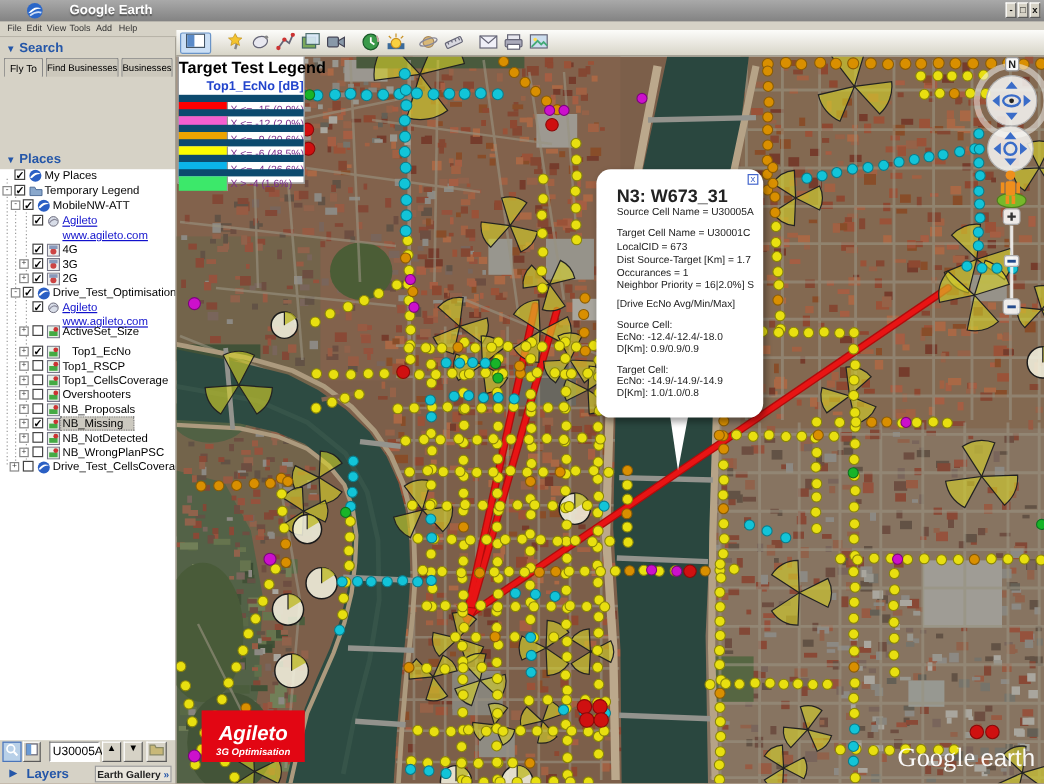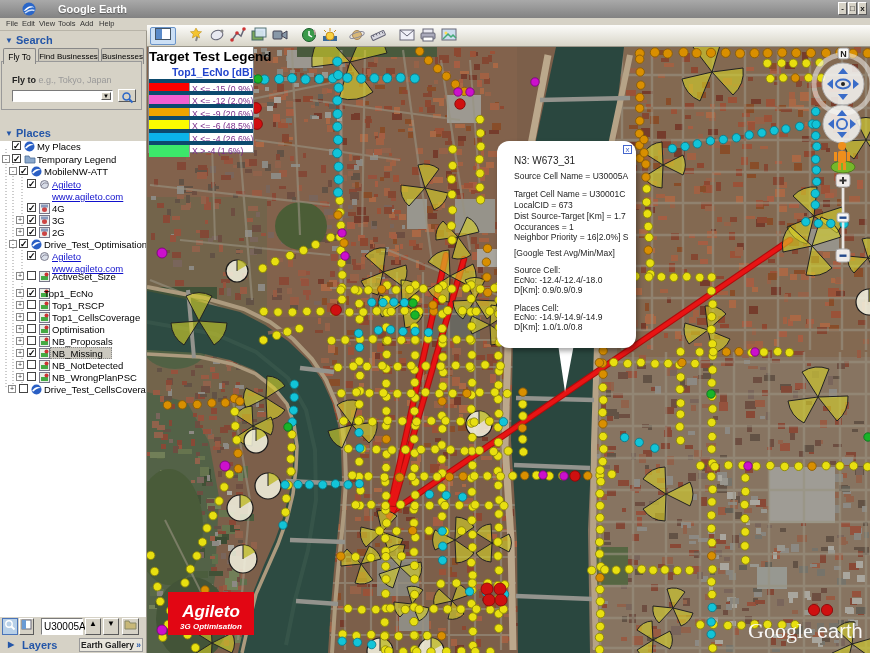--- a/index.html
+++ b/index.html
@@ -22,27 +22,27 @@
 .lbl{position:absolute;top:0}
 a.lk{color:#1111cc;text-decoration:underline}
 #btnrow{position:absolute;left:0;top:586px;width:146px;height:21px;background:#d6d2c6}
 .sbtn{position:absolute;top:1px;height:17px;background:#d6d2c6;border:1px solid;border-color:#fff #5a5a5a #5a5a5a #fff;text-align:center;font-size:9px}
 #layersrow{position:absolute;left:0;top:607px;width:146px;height:15px;background:#d6d2c6;font-size:11px;font-weight:bold;color:#2456a8}
 #egbtn{position:absolute;left:79px;top:0px;width:64px;height:14px;background:#e8e5dc;border:1px solid #999;font-size:8.5px;font-weight:bold;text-align:center;color:#222;white-space:nowrap;overflow:hidden;line-height:12px}
 #toolbar{position:absolute;left:147px;top:25px;width:723px;height:22px;background:linear-gradient(#fcfcfa,#d8d5c8);border-bottom:1px solid #9a968a}
 .tbtn{position:absolute;top:2px;width:20px;height:18px;font-size:12px;text-align:center;line-height:17px}
 #map{position:absolute;left:147px;top:47px;width:723px;height:606px;overflow:hidden}
 #legend{position:absolute;left:1px;top:-1px;width:106px;height:107px;background:#fff;border:1px solid #888;font-size:9.5px}
-.lgrow{position:absolute;left:0;width:104px;height:12.4px;border-top:4px solid #0c4a6e}
+.lgrow{position:absolute;left:0;width:104px;height:12.4px;border-top:6px solid #0c4a6e}
 .lgsw{position:absolute;left:0;top:0;width:41px;height:12px;border-right:1px solid #999}
 .lgtx{position:absolute;left:43px;top:1px;color:#7b2d8b;white-space:nowrap;font-size:8.7px}
 #balloon{position:absolute;left:350px;top:94px;width:139px;height:207px;background:#fff;border-radius:12px;box-shadow:2px 3px 5px rgba(0,0,0,0.35);font-size:8.5px;color:#222}
 #btail{position:absolute;left:411px;top:297px;width:0;height:0;border-left:7px solid transparent;border-right:9px solid transparent;border-top:48px solid #fff}
 #balloon .bx{position:absolute;right:4px;top:4px;width:9px;height:9px;border:1px solid #4466cc;color:#4466cc;font-size:8px;line-height:8px;text-align:center}
-#balloon .tt{position:absolute;left:17px;top:14px;font-weight:normal;font-size:10px}
+#balloon .tt{position:absolute;left:17px;top:14px;font-weight:bold;font-size:15px}
 #balloon p{position:absolute;left:17px;line-height:10.4px;width:120px;white-space:nowrap}
 </style></head><body>
 <div id="titlebar">
     <svg style="position:absolute;left:22px;top:2px" width="14" height="14">
       <circle cx="7" cy="7" r="6.5" fill="#2a66c8"></circle>
       <path d="M1.5,9 Q7,2 12.5,5.5 Q8,4.5 4,8.5 Z" fill="#fff"></path>
       <path d="M3,11 Q8,7 12.5,8.5" stroke="#cfe0f8" stroke-width="1.5" fill="none"></path>
     </svg>
     <span class="t">Google Earth</span>
     <div class="wbtn" style="left:838px">-</div>
@@ -58,30 +58,20 @@
     <span style="left:99px">Help</span>
   </div>
 <div id="sidebar">
     <div class="hdr" style="top:3px">
       <span style="position:absolute;left:5px;top:2px" class="tri">▼</span>
       <span style="position:absolute;left:16px">Search</span>
     </div>
     <div class="tab" style="left:3px;width:33px;z-index:2">Fly To</div>
     <div class="tab" style="left:38px;width:61px;background:#ccc8bc;font-size:8px">Find Businesses</div>
     <div class="tab" style="left:101px;width:43px;background:#ccc8bc;font-size:8px">Businesses</div>
-    <div id="flypanel">
-      <div style="position:absolute;left:10px;top:13px;font-size:9px;color:#222"><b>Fly to</b> <span style="color:#999">e.g., Tokyo, Japan</span></div>
-      <div id="combo">
-        <div class="dd">▼</div>
-      </div>
-      <div id="searchbtn"><svg width="13" height="13">
-          <circle cx="5.5" cy="5.5" r="3.5" fill="none" stroke="#2a66c8" stroke-width="1.5"></circle>
-          <line x1="8" y1="8" x2="11.5" y2="11.5" stroke="#2a66c8" stroke-width="2"></line>
-        </svg></div>
-    </div>
     <div class="hdr" style="top:96px">
       <span style="position:absolute;left:5px;top:2px" class="tri">▼</span>
       <span style="position:absolute;left:16px">Places</span>
     </div>
     <div id="tree">
       <svg width="146" height="476" style="position:absolute;left:0;top:0">
         <g stroke="#999" stroke-dasharray="1,2">
           <line x1="6" y1="8" x2="6" y2="248"></line>
           <line x1="13" y1="20" x2="13" y2="248"></line>
           <line x1="22" y1="30" x2="22" y2="90"></line>
@@ -184,21 +174,21 @@
         <div class="lbl" style="left:52px">ActiveSet_Size</div>
       </div>
       <div class="trow" style="left:0;top:147px;width:146px">
         <div class="exp" style="left:16px;top:1px">+</div>
         <div class="cb" style="left:27px;top:0px">✓</div>
         <div style="position:absolute;left:39px;top:0px"><svg width="11" height="11">
             <rect x="0.5" y="0.5" width="10" height="10" fill="#e8f0e8" stroke="#778"></rect>
             <rect x="2" y="5" width="7" height="4" fill="#44aa44"></rect>
             <circle cx="7.5" cy="3.5" r="2" fill="#cc3333"></circle>
           </svg></div>
-        <div class="lbl" style="left:44px">Top1_EcNo</div>
+        <div class="lbl" style="left:60px">Top1_EcNo</div>
       </div>
       <div class="trow" style="left:0;top:159px;width:146px">
         <div class="exp" style="left:16px;top:1px">+</div>
         <div class="cb" style="left:27px;top:0px"></div>
         <div style="position:absolute;left:39px;top:0px"><svg width="11" height="11">
             <rect x="0.5" y="0.5" width="10" height="10" fill="#e8f0e8" stroke="#778"></rect>
             <rect x="2" y="5" width="7" height="4" fill="#44aa44"></rect>
             <circle cx="7.5" cy="3.5" r="2" fill="#cc3333"></circle>
           </svg></div>
         <div class="lbl" style="left:52px">Top1_RSCP</div>
@@ -214,21 +204,21 @@
         <div class="lbl" style="left:52px">Top1_CellsCoverage</div>
       </div>
       <div class="trow" style="left:0;top:183px;width:146px">
         <div class="exp" style="left:16px;top:1px">+</div>
         <div class="cb" style="left:27px;top:0px"></div>
         <div style="position:absolute;left:39px;top:0px"><svg width="11" height="11">
             <rect x="0.5" y="0.5" width="10" height="10" fill="#e8f0e8" stroke="#778"></rect>
             <rect x="2" y="5" width="7" height="4" fill="#44aa44"></rect>
             <circle cx="7.5" cy="3.5" r="2" fill="#cc3333"></circle>
           </svg></div>
-        <div class="lbl" style="left:52px">Optimisation</div>
+        <div class="lbl" style="left:52px">Overshooters</div>
       </div>
       <div class="trow" style="left:0;top:195px;width:146px">
         <div class="exp" style="left:16px;top:1px">+</div>
         <div class="cb" style="left:27px;top:0px"></div>
         <div style="position:absolute;left:39px;top:0px"><svg width="11" height="11">
             <rect x="0.5" y="0.5" width="10" height="10" fill="#e8f0e8" stroke="#778"></rect>
             <rect x="2" y="5" width="7" height="4" fill="#44aa44"></rect>
             <circle cx="7.5" cy="3.5" r="2" fill="#cc3333"></circle>
           </svg></div>
         <div class="lbl" style="left:52px">NB_Proposals</div>
@@ -3384,19 +3374,19 @@
       </div>
     </div><div id="btail"></div><div id="balloon">
       <div class="bx">x</div>
       <div class="tt">N3: W673_31</div>
       <p style="top:30px">Source Cell Name = U30005A</p>
       <p style="top:48px">Target Cell Name = U30001C</p>
       <p style="top:59px">LocalCID = 673</p>
       <p style="top:70px">Dist Source-Target [Km] = 1.7</p>
       <p style="top:81px">Occurances = 1</p>
       <p style="top:91px">Neighbor Priority = 16|2.0%] S</p>
-      <p style="top:107px">[Google Test Avg/Min/Max]</p>
+      <p style="top:107px">[Drive EcNo Avg/Min/Max]</p>
       <p style="top:124px">Source Cell:</p>
       <p style="top:134px">EcNo: -12.4/-12.4/-18.0</p>
       <p style="top:144px">D[Km]: 0.9/0.9/0.9</p>
-      <p style="top:162px">Places Cell:</p>
+      <p style="top:162px">Target Cell:</p>
       <p style="top:171px">EcNo: -14.9/-14.9/-14.9</p>
       <p style="top:181px">D[Km]: 1.0/1.0/0.8</p>
     </div></div>
 </body></html>

